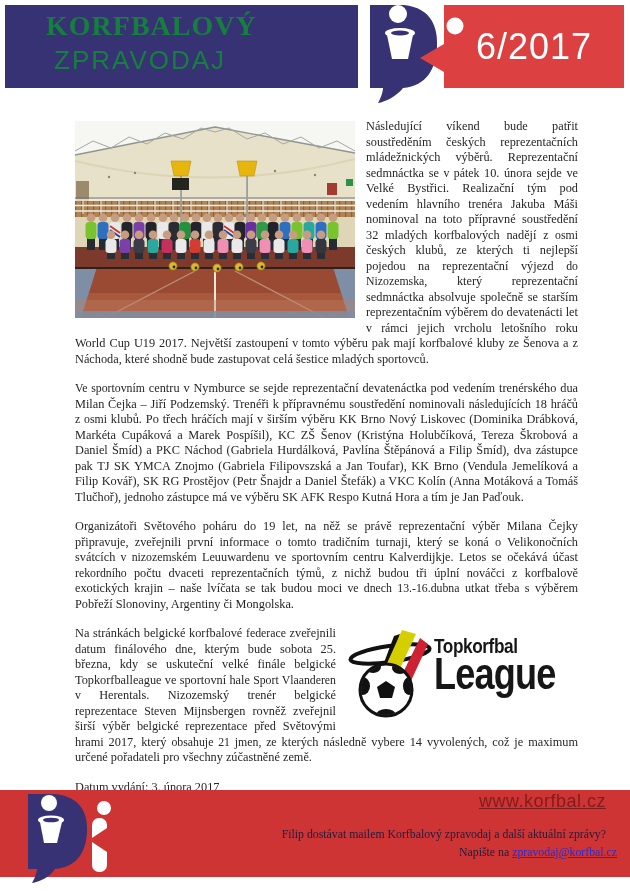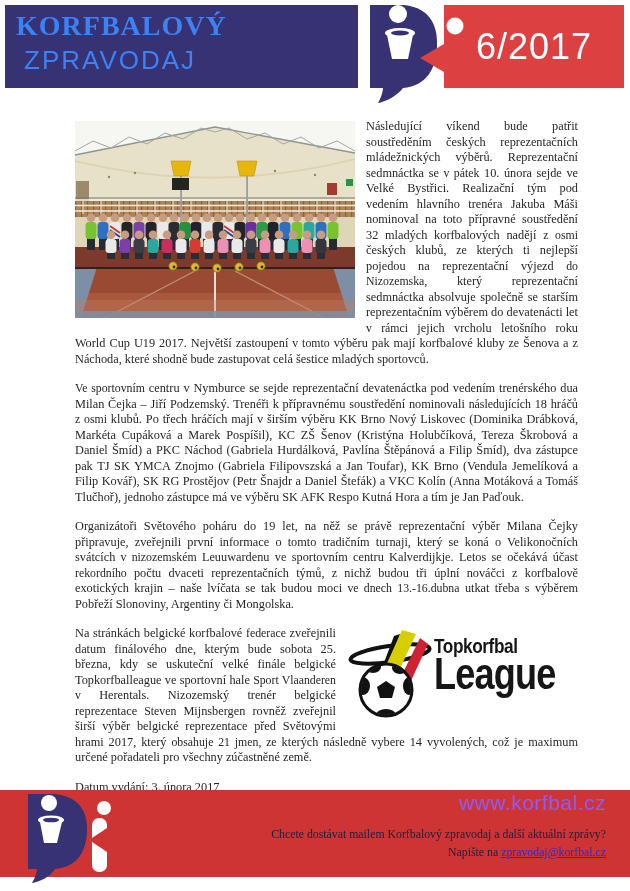--- a/index.html
+++ b/index.html
@@ -5,21 +5,21 @@
   html,body{margin:0;padding:0;background:#fff;}
   .page{position:relative;width:630px;height:891px;background:#ffffff;overflow:hidden;
         font-family:"Liberation Serif",serif;color:#262626;}
 
   
   .header{position:absolute;left:0;top:0;width:630px;height:110px;}
   .hdr-navy{position:absolute;left:5px;top:5px;width:353px;height:83px;background:#363273;}
   .hdr-red{position:absolute;left:444px;top:5px;width:180px;height:83px;background:#dc4040;
            display:flex;align-items:center;justify-content:center;}
   .hdr-logo{position:absolute;left:354px;top:2px;width:112px;height:106px;}
-  .h-title{position:absolute;left:16px;top:9px;color:#3b82f6;}
+  .h-title{position:absolute;left:46px;top:9px;color:#15803d;}
   .h-title .l1{font-family:"Liberation Serif",serif;font-weight:bold;font-size:28px;letter-spacing:1px;line-height:34px;}
   .h-title .l2{font-family:"Liberation Sans",sans-serif;font-weight:400;font-size:26px;letter-spacing:2px;line-height:34px;margin-left:8px;}
   .h-issue{font-family:"Liberation Sans",sans-serif;font-size:36px;color:#ffffff;letter-spacing:1px;}
 
   
   .content{position:absolute;left:75px;top:119px;width:503px;
            font-size:12.3px;line-height:15.5px;text-align:justify;}
   .content p{margin:0 0 14px 0;}
   .sans{font-family:Liberation Serif, serif;font-size:0.96em;}
   .photo{float:left;width:280px;height:197px;margin:2px 11px 6px 0;background:#e8e1ca;}
@@ -28,24 +28,24 @@
   .tk-ball{position:absolute;left:0;top:0;}
   .tk-text{position:absolute;left:88px;top:8px;color:#161616;
            font-family:"Liberation Sans",sans-serif;font-weight:bold;
            transform:scaleX(.82);transform-origin:left top;white-space:nowrap;}
   .tk-text .t1{font-size:21px;line-height:20px;letter-spacing:-0.5px;}
   .tk-text .t2{font-size:44px;line-height:40px;letter-spacing:-1px;margin-top:-2px;}
   .dateline{margin-top:4px;}
 
   
   .footer{position:absolute;left:0;top:788px;width:630px;height:103px;}
-  .f-url{position:absolute;right:24px;top:3px;color:#8b5cf6;
-         font-family:"Liberation Sans",sans-serif;font-size:21px;letter-spacing:0.5px;}
+  .f-url{position:absolute;right:24px;top:3px;color:#7f1d1d;
+         font-family:"Liberation Sans",sans-serif;font-size:18px;letter-spacing:0.5px;text-decoration:underline;}
   .f-line1{position:absolute;right:24px;top:39px;color:#1d1d3d;font-size:11.8px;}
-  .f-line2{position:absolute;right:24px;top:57px;color:#1d1d3d;font-size:11.8px;}
+  .f-line2{position:absolute;right:13px;top:57px;color:#1d1d3d;font-size:11.8px;}
   .f-line2 a{color:#2a2acc;}
 </style>
 </head>
 <body>
 
 <div class="page">
 
   <div class="header">
     <div class="hdr-navy"></div>
     <div class="hdr-red">
@@ -257,19 +257,19 @@
         <circle cx="49" cy="15" r="8" fill="#ffffff"></circle>
         <ellipse cx="51" cy="32" rx="13" ry="4.5" fill="#ffffff"></ellipse>
         <path d="M40,34 L62,34 L57,55 L44,55 Z" fill="#ffffff"></path>
         <ellipse cx="51" cy="32" rx="8" ry="2.3" fill="#363273"></ellipse>
         <rect x="92" y="30" width="15" height="54" rx="7" fill="#ffffff"></rect>
         <polygon points="107,40 89,52 107,64" fill="#cf3434"></polygon>
         <circle cx="104" cy="20" r="7" fill="#ffffff"></circle>
       </g>
     </svg>
     <div class="f-url">www.korfbal.cz</div>
-    <div class="f-line1">Chcete dostávat mailem Korfbalový zpravodaj a další aktuální zprávy?</div>
+    <div class="f-line1">Filip dostávat mailem Korfbalový zpravodaj a další aktuální zprávy?</div>
     <div class="f-line2">
       <span>Napište na </span><a href="#">zpravodaj@korfbal.cz</a>
     </div>
   </div>
 
 </div>
 
 </body></html>

